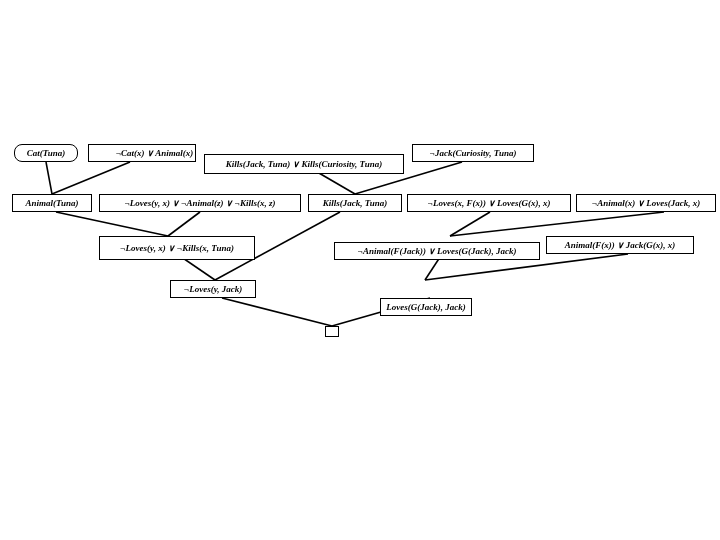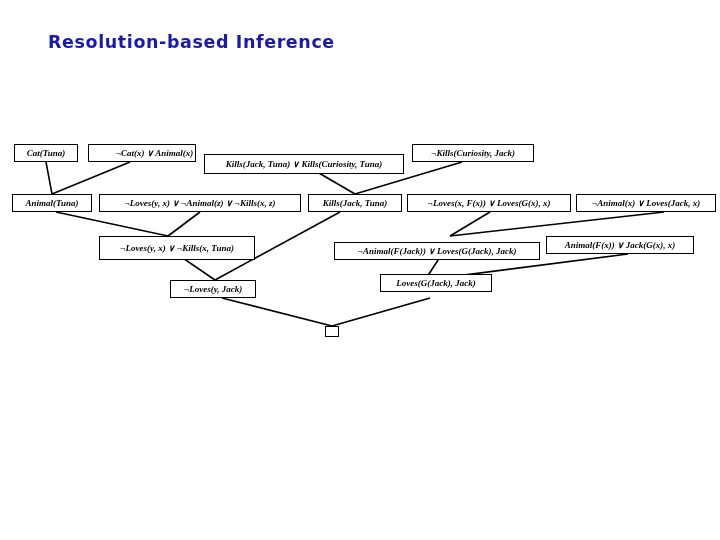--- a/index.html
+++ b/index.html
@@ -71,51 +71,50 @@
     width: 14px;
     height: 11px;
     z-index: 5;
   }
 </style>
 </head>
 <body>
 
 <div id="slide">
 
-  <div id="page-title">Resolution-based Inference</div>
 
   <div id="proof-figure">
     <svg id="proof-svg" viewBox="0 0 720 230" xmlns="http://www.w3.org/2000/svg">
         <line x1="46" y1="32" x2="52" y2="64" stroke="#000000" stroke-width="1.6"></line>
         <line x1="130" y1="32" x2="52" y2="64" stroke="#000000" stroke-width="1.6"></line>
         <line x1="300" y1="32" x2="355" y2="64" stroke="#000000" stroke-width="1.6"></line>
         <line x1="462" y1="32" x2="355" y2="64" stroke="#000000" stroke-width="1.6"></line>
         <line x1="56" y1="82" x2="168" y2="106" stroke="#000000" stroke-width="1.6"></line>
         <line x1="200" y1="82" x2="168" y2="106" stroke="#000000" stroke-width="1.6"></line>
         <line x1="490" y1="82" x2="450" y2="106" stroke="#000000" stroke-width="1.6"></line>
         <line x1="664" y1="82" x2="450" y2="106" stroke="#000000" stroke-width="1.6"></line>
         <line x1="177" y1="124" x2="215" y2="150" stroke="#000000" stroke-width="1.6"></line>
         <line x1="340" y1="82" x2="215" y2="150" stroke="#000000" stroke-width="1.6"></line>
         <line x1="442" y1="124" x2="425" y2="150" stroke="#000000" stroke-width="1.6"></line>
         <line x1="628" y1="124" x2="425" y2="150" stroke="#000000" stroke-width="1.6"></line>
         <line x1="222" y1="168" x2="332" y2="196" stroke="#000000" stroke-width="1.6"></line>
         <line x1="430" y1="168" x2="332" y2="196" stroke="#000000" stroke-width="1.6"></line>
       </svg>
     <div id="clause-layer">
-        <div class="clause-box" style="left: 14px; top: 14px; width: 64px; height: 18px;">Cat(Tuna)</div>
+        <div class="clause-box" style="left: 14px; top: 14px; width: 64px; height: 18px; border-radius: 8px;">Cat(Tuna)</div>
         <div class="clause-box" style="left: 88px; top: 14px; width: 108px; height: 18px; padding-left: 28px;">¬Cat(x) ∨ Animal(x)</div>
         <div class="clause-box" style="left: 204px; top: 24px; width: 200px; height: 20px;">Kills(Jack, Tuna) ∨ Kills(Curiosity, Tuna)</div>
-        <div class="clause-box" style="left: 412px; top: 14px; width: 122px; height: 18px;">¬Kills(Curiosity, Jack)</div>
+        <div class="clause-box" style="left: 412px; top: 14px; width: 122px; height: 18px;">¬Jack(Curiosity, Tuna)</div>
         <div class="clause-box" style="left: 12px; top: 64px; width: 80px; height: 18px;">Animal(Tuna)</div>
         <div class="clause-box" style="left: 99px; top: 64px; width: 202px; height: 18px;">¬Loves(y, x) ∨ ¬Animal(z) ∨ ¬Kills(x, z)</div>
         <div class="clause-box" style="left: 308px; top: 64px; width: 94px; height: 18px; font-family: Liberation Serif, serif;">Kills(Jack, Tuna)</div>
         <div class="clause-box" style="left: 407px; top: 64px; width: 164px; height: 18px;">¬Loves(x, F(x)) ∨ Loves(G(x), x)</div>
         <div class="clause-box" style="left: 576px; top: 64px; width: 140px; height: 18px;">¬Animal(x) ∨ Loves(Jack, x)</div>
         <div class="clause-box" style="left: 99px; top: 106px; width: 156px; height: 24px;">¬Loves(y, x) ∨ ¬Kills(x, Tuna)</div>
         <div class="clause-box" style="left: 334px; top: 106px; width: 206px; height: 18px; margin-top: 6px;">¬Animal(F(Jack)) ∨ Loves(G(Jack), Jack)</div>
         <div class="clause-box" style="left: 546px; top: 106px; width: 148px; height: 18px;">Animal(F(x)) ∨ Jack(G(x), x)</div>
         <div class="clause-box" style="left: 170px; top: 150px; width: 86px; height: 18px;">¬Loves(y, Jack)</div>
-        <div class="clause-box" style="left: 380px; top: 144px; width: 112px; height: 18px;">Loves(G(Jack), Jack)</div>
+        <div class="clause-box" style="left: 380px; top: 168px; width: 92px; height: 18px;">Loves(G(Jack), Jack)</div>
         <div class="empty-clause" style="left: 325px; top: 196px; width: 14px; height: 11px;"></div>
       </div>
   </div>
 
 </div>
 
 </body></html>

